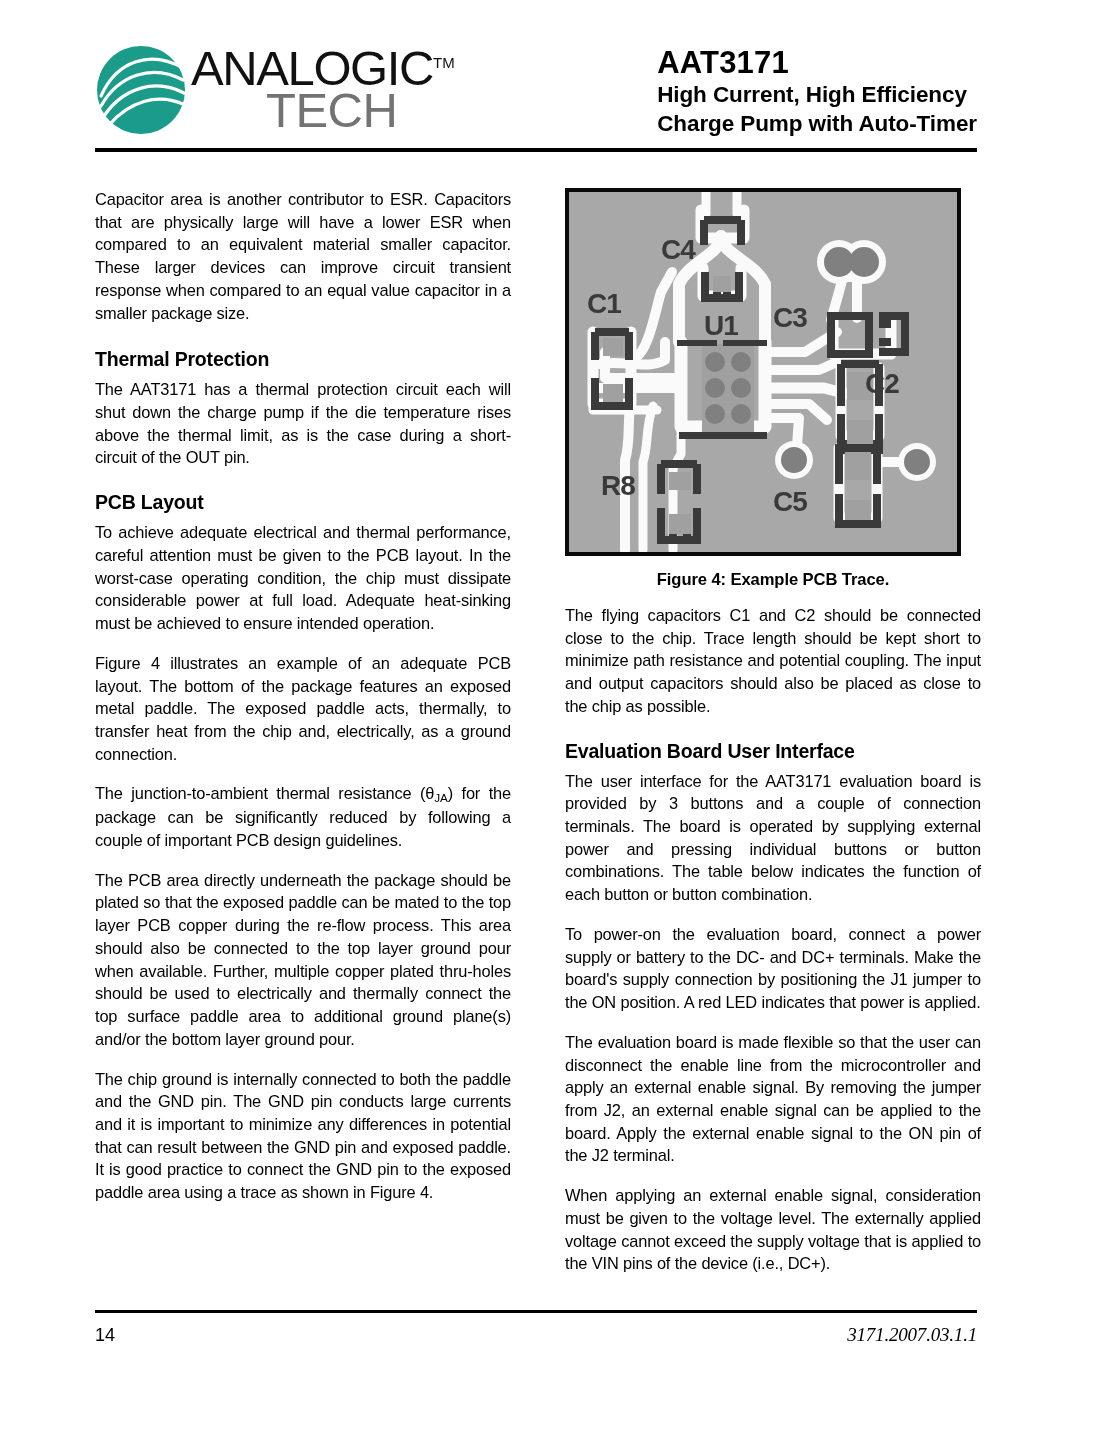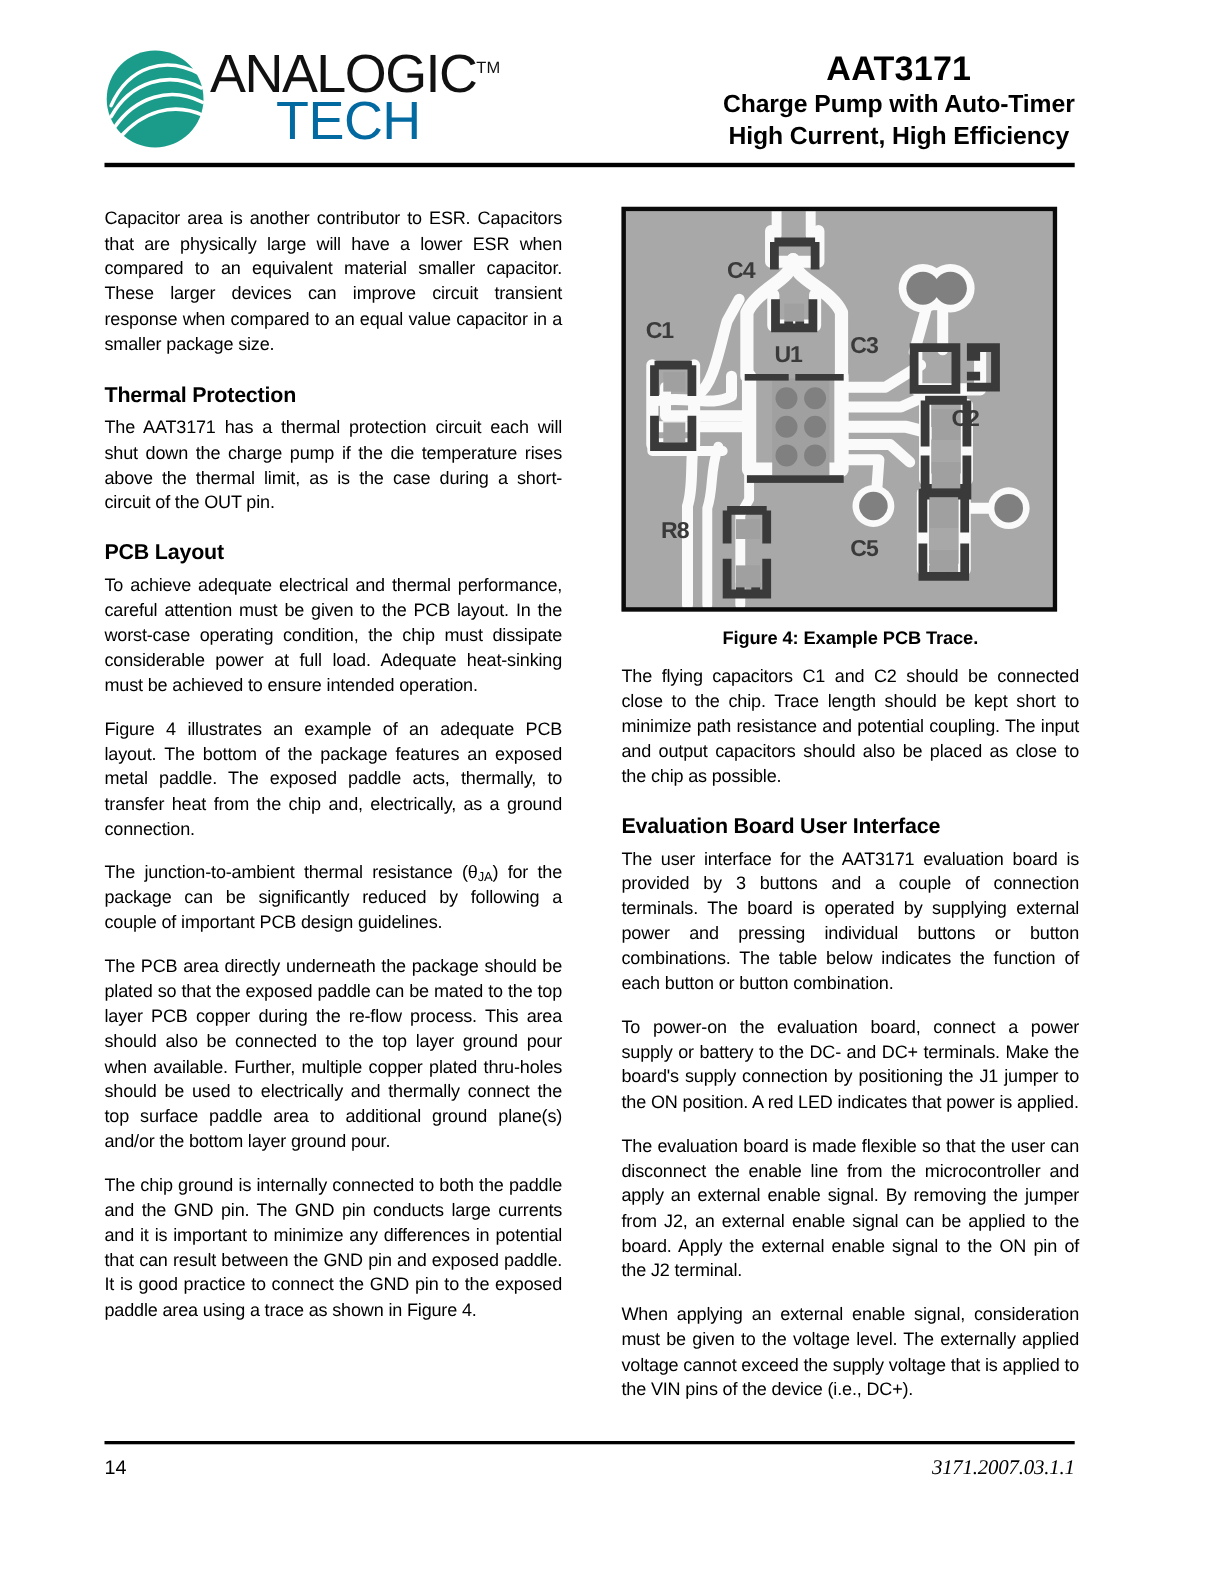--- a/index.html
+++ b/index.html
@@ -60,27 +60,27 @@
   }
   .logo-tm {
     font-size: 15px;
     vertical-align: super;
     letter-spacing: 0;
   }
   .logo-bottom {
     font-size: 49px;
     letter-spacing: -0.5px;
     font-weight: 300;
-    color: #0369a1;
-    margin-left: 60px;
+    color: #737373;
+    margin-left: 75px;
     margin-top: 2px;
   }
 
   .titles {
-    text-align: center;
+    text-align: left;
     padding-top: 8px;
   }
   .part-number {
     font-size: 31px;
     font-weight: bold;
     letter-spacing: 0.2px;
     line-height: 1.12;
   }
   .subtitle-line {
     font-size: 22.5px;
@@ -147,21 +147,21 @@
     letter-spacing: -0.1px;
     margin-bottom: 14px;
   }
 
   
   .pcb-label {
     position: absolute;
     font-family: "Liberation Sans", sans-serif;
     font-weight: bold;
     color: #3a3a3a;
-    font-size: 21px;
+    font-size: 28px;
     letter-spacing: -1px;
     line-height: 1;
     user-select: none;
   }
 
   
   .footer-rule {
     position: absolute;
     left: 95px;
     top: 1310px;
@@ -209,22 +209,22 @@
         </svg>
       </div>
       <div class="logo-words">
         <div class="logo-top"><span>ANALOGIC</span><span class="logo-tm">TM</span></div>
         <div class="logo-bottom">TECH</div>
       </div>
     </div>
 
     <div class="titles">
       <div class="part-number">AAT3171</div>
+      <div class="subtitle-line">High Current, High Efficiency</div>
       <div class="subtitle-line">Charge Pump with Auto-Timer</div>
-      <div class="subtitle-line">High Current, High Efficiency</div>
     </div>
   </div>
   <div class="header-rule"></div>
 
   <div class="col col-left">
     <p class="body">Capacitor area is another contributor to ESR. Capacitors that are physically large will have a lower ESR when compared to an equivalent material smaller capacitor.  These larger devices can improve circuit transient response when compared to an equal value capacitor in a smaller package size.</p>
 
     <h2 class="section first">Thermal Protection</h2>
     <p class="body">The AAT3171 has a thermal protection circuit each will shut down the charge pump if the die temperature rises above the thermal limit, as is the case during a short-circuit of the OUT pin.</p>
 

